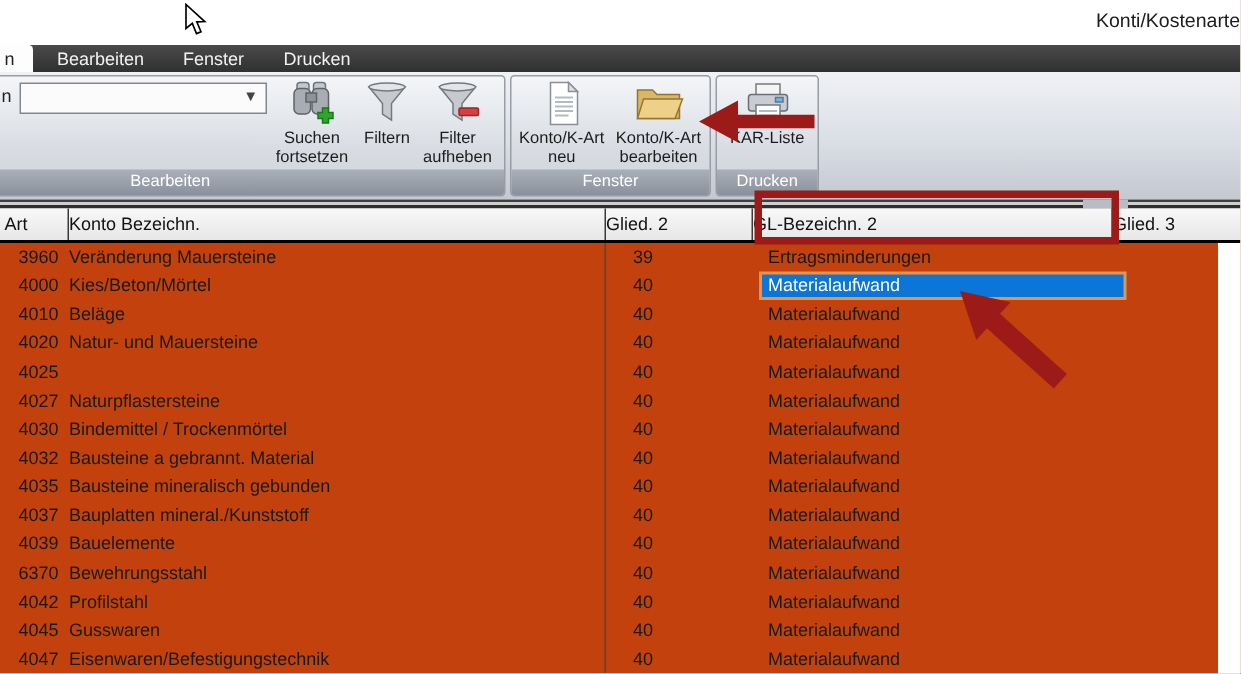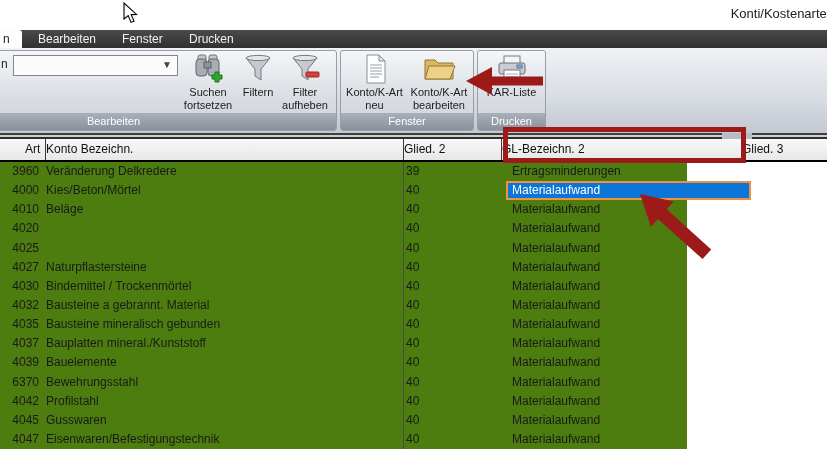--- a/index.html
+++ b/index.html
@@ -40,30 +40,30 @@
   .divider{position:absolute;left:0;top:133px;width:827px;height:6px;
            background:linear-gradient(#3f3f3f 0 33%,#cfcfcf 33% 66%,#2e2e2e 66% 100%);}
   .notch{position:absolute;left:722px;top:133px;width:30px;height:6px;background:#b9bdc3;}
 
   
   .thead{position:absolute;left:0;top:139px;width:827px;height:21px;
          background:linear-gradient(#f8f8f8,#e7e7e7);border-bottom:2px solid #000;
          font-size:12px;color:#111;}
   .hcell{position:absolute;top:0;height:21px;line-height:21px;text-align:left;
          border-left:1px solid #3a3a3a;box-sizing:border-box;overflow:hidden;}
-  .hcell.first{border-left:none;text-align:left;padding-left:13px;margin-left:12px;}
-
-  
-  .tbody{position:absolute;left:0;top:162px;width:687px;height:287px;background:#4d7c0f;}
+  .hcell.first{border-left:none;text-align:left;padding-left:3px;}
+
+  
+  .tbody{position:absolute;left:0;top:162px;width:812px;height:287px;background:#c2410c;}
   .vline{position:absolute;left:403px;top:0;width:1px;height:287px;background:#4a4a4a;}
   .trow{position:relative;height:19.15px;line-height:19.15px;font-size:12px;}
   .trow.bold .c-nr,.trow.bold .c-name,.trow.bold .c-g2{font-weight:normal;}
   .c-nr{position:absolute;left:0;width:39px;text-align:right;}
   .c-name{position:absolute;left:46px;white-space:nowrap;}
-  .c-g2{position:absolute;left:406px;}
+  .c-g2{position:absolute;left:422px;}
   .c-gl2{position:absolute;left:512px;white-space:nowrap;}
   .c-gl2.sel{left:506px;top:0px;width:237px;height:15px;line-height:15px;
              background:#0b76d8;color:#fff;border:2px solid #ef9140;padding-left:4px;font-weight:normal;}
 
   
   .anno-rect{position:absolute;left:503px;top:127px;width:233px;height:26px;
              border:5px solid #9c1a18;}
   .anno-svg{position:absolute;left:0;top:0;width:827px;height:449px;pointer-events:none;}
 </style>
 </head>
@@ -189,38 +189,39 @@
     <div class="hcell" style="left:45px;width:358px">Konto Bezeichn.</div>
     <div class="hcell" style="left:403px;width:98px">Glied. 2</div>
     <div class="hcell" style="left:501px;width:212px">GL-Bezeichn. 2</div>
     <div class="hcell" style="left:741px;width:86px">Glied. 3</div>
   </div>
 
   <div class="tbody">
     <div class="vline"></div>
   <div class="trow">
         <span class="c-nr">3960</span>
-        <span class="c-name">Veränderung Delkredere</span>
+        <span class="c-name">Veränderung Mauersteine</span>
         <span class="c-g2">39</span>
         <span class="c-gl2">Ertragsminderungen</span>
       </div>
       <div class="trow bold">
         <span class="c-nr">4000</span>
         <span class="c-name">Kies/Beton/Mörtel</span>
         <span class="c-g2">40</span>
         <span class="c-gl2 sel">Materialaufwand</span>
       </div>
       <div class="trow">
         <span class="c-nr">4010</span>
         <span class="c-name">Beläge</span>
         <span class="c-g2">40</span>
         <span class="c-gl2">Materialaufwand</span>
       </div>
       <div class="trow">
         <span class="c-nr">4020</span>
+        <span class="c-name">Natur- und Mauersteine</span>
         <span class="c-g2">40</span>
         <span class="c-gl2">Materialaufwand</span>
       </div>
       <div class="trow">
         <span class="c-nr">4025</span>
         <span class="c-g2">40</span>
         <span class="c-gl2">Materialaufwand</span>
       </div>
       <div class="trow">
         <span class="c-nr">4027</span>

